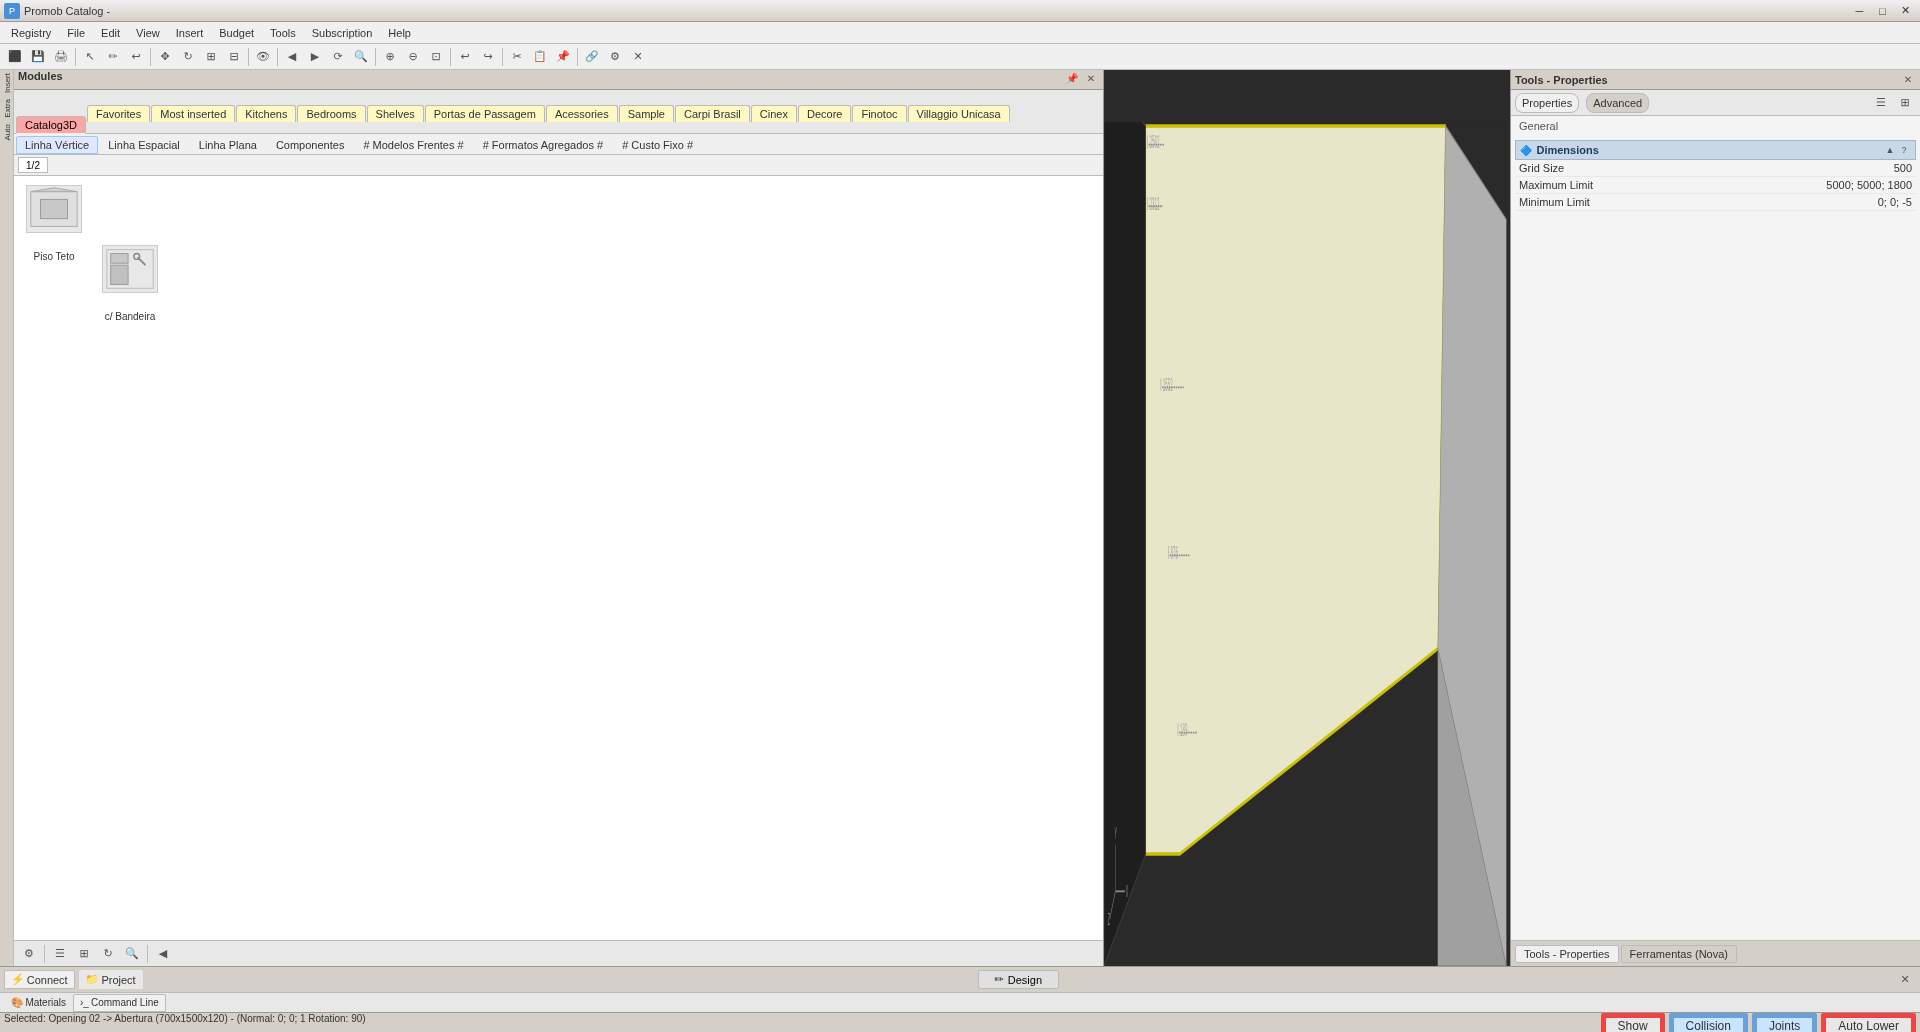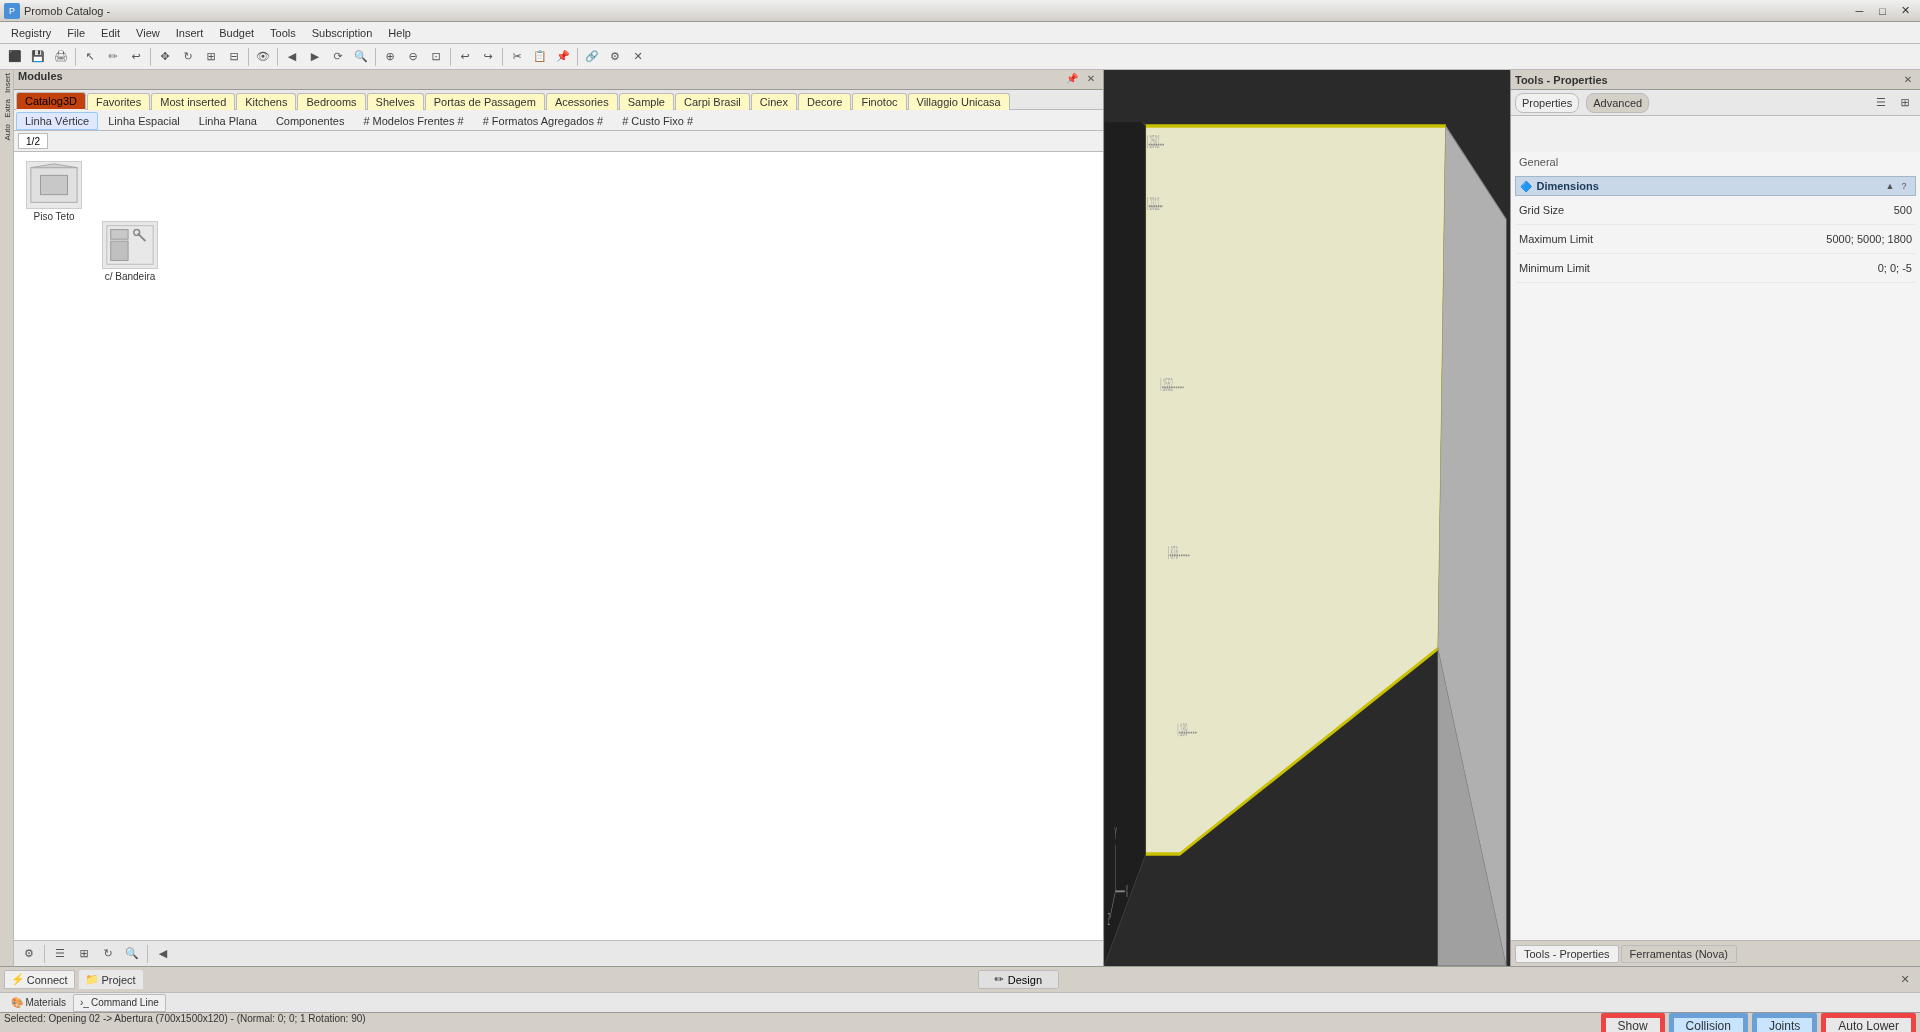--- a/index.html
+++ b/index.html
@@ -58,21 +58,21 @@
     .tab-bar {
       display: flex; align-items: center; flex-wrap: wrap;
       background: #e8e8e8; padding: 2px 2px 0 2px; gap: 1px;
       border-bottom: 1px solid #bbb;
     }
     .tab {
       padding: 2px 8px; cursor: pointer; font-size: 11px; color: #333;
       border: 1px solid #bbb; border-bottom: none; background: #fef9c3;
       border-radius: 3px 3px 0 0; margin-bottom: -1px;
     }
-    .tab.active { background: #c2410c; border-bottom: 1px solid #f0f0f0; color: #000; z-index: 1; }
+    .tab.active { background: #fca5a5; border-bottom: 1px solid #f0f0f0; color: #000; z-index: 1; margin-top: 24px; }
 
     
     .sub-tab-bar {
       display: flex; align-items: center; flex-wrap: wrap;
       background: #f0f0f0; padding: 2px 2px 0 2px; gap: 1px;
       border-bottom: 1px solid #bbb;
     }
     .sub-tab {
       padding: 2px 8px; cursor: pointer; font-size: 11px; color: #333;
       border: 1px solid transparent; background: transparent;
@@ -88,21 +88,21 @@
     .module-item {
       width: 72px; cursor: pointer; display: flex; flex-direction: column;
       align-items: center; padding: 4px; border: 1px solid transparent;
       border-radius: 2px;
     }
     .module-thumb {
       width: 56px; height: 48px; background: #e8e8e8; border: 1px solid #ccc;
       display: flex; align-items: center; justify-content: center;
       position: relative; overflow: hidden;
     }
-    .module-label { font-size: 10px; text-align: center; color: #333; margin-top: 2px; }
+    .module-label { font-size: 10px; text-align: center; color: #333; margin-top: 18px; }
 
     
     .modules-toolbar {
       display: flex; align-items: center; gap: 2px;
       background: #e8e8e8; padding: 2px 4px; border-top: 1px solid #bbb;
       height: 26px;
     }
 
     
     .view-3d {
@@ -113,21 +113,21 @@
     .properties-panel {
       width: 410px; display: flex; flex-direction: column;
       background: #f0f0f0; border-left: 1px solid #999;
     }
     .properties-header {
       display: flex; align-items: center; justify-content: space-between;
       background: #d4d0c8; height: 20px; padding: 0 4px;
       border-bottom: 1px solid #999;
     }
     .properties-title { font-size: 11px; font-weight: bold; color: #333; }
-    .properties-content { flex: 1; overflow: auto; background: #f4f4f4; margin-top: 36px; }
+    .properties-content { flex: 1; overflow: auto; background: #f4f4f4; }
     .properties-toolbar {
       display: flex; align-items: center; gap: 2px;
       background: #e8e8e8; padding: 2px 4px; border-bottom: 1px solid #bbb;
       height: 26px;
     }
     .prop-tab-btn {
       padding: 3px 6px; cursor: pointer; font-size: 11px; color: #333;
       border: 1px solid #bbb; background: #d4d0c8; border-radius: 8px;
     }
     .prop-tab-btn.active { background: #f0f0f0; }
@@ -138,21 +138,21 @@
       cursor: pointer; border: 1px solid #a0b8c8;
     }
     .prop-section-title { font-size: 11px; font-weight: bold; color: #1a3a5a; flex: 1; }
     .prop-section-icon { color: #1a3a5a; margin-right: 4px; font-size: 10px; }
 
     .prop-group {
       padding: 0 4px; background: #f4f4f4;
     }
 
     .prop-row {
-      display: flex; align-items: center; padding: 8px 4px;
+      display: flex; align-items: center; padding: 2px 4px;
       border-bottom: 1px solid #e8e8e8;
     }
     .prop-label { flex: 1; font-size: 11px; color: #333; }
     .prop-value { font-size: 11px; color: #333; text-align: right; min-width: 120px; }
     .bottom-tab {
       display: flex; align-items: center; gap: 2px; padding: 2px 6px;
       cursor: pointer; border: 1px solid transparent; font-size: 11px; color: #333;
       background: #e8e8e8; border-radius: 2px 2px 0 0;
     }
     .bottom-tab.active { background: #f0f0f0; border-color: #bbb; }

